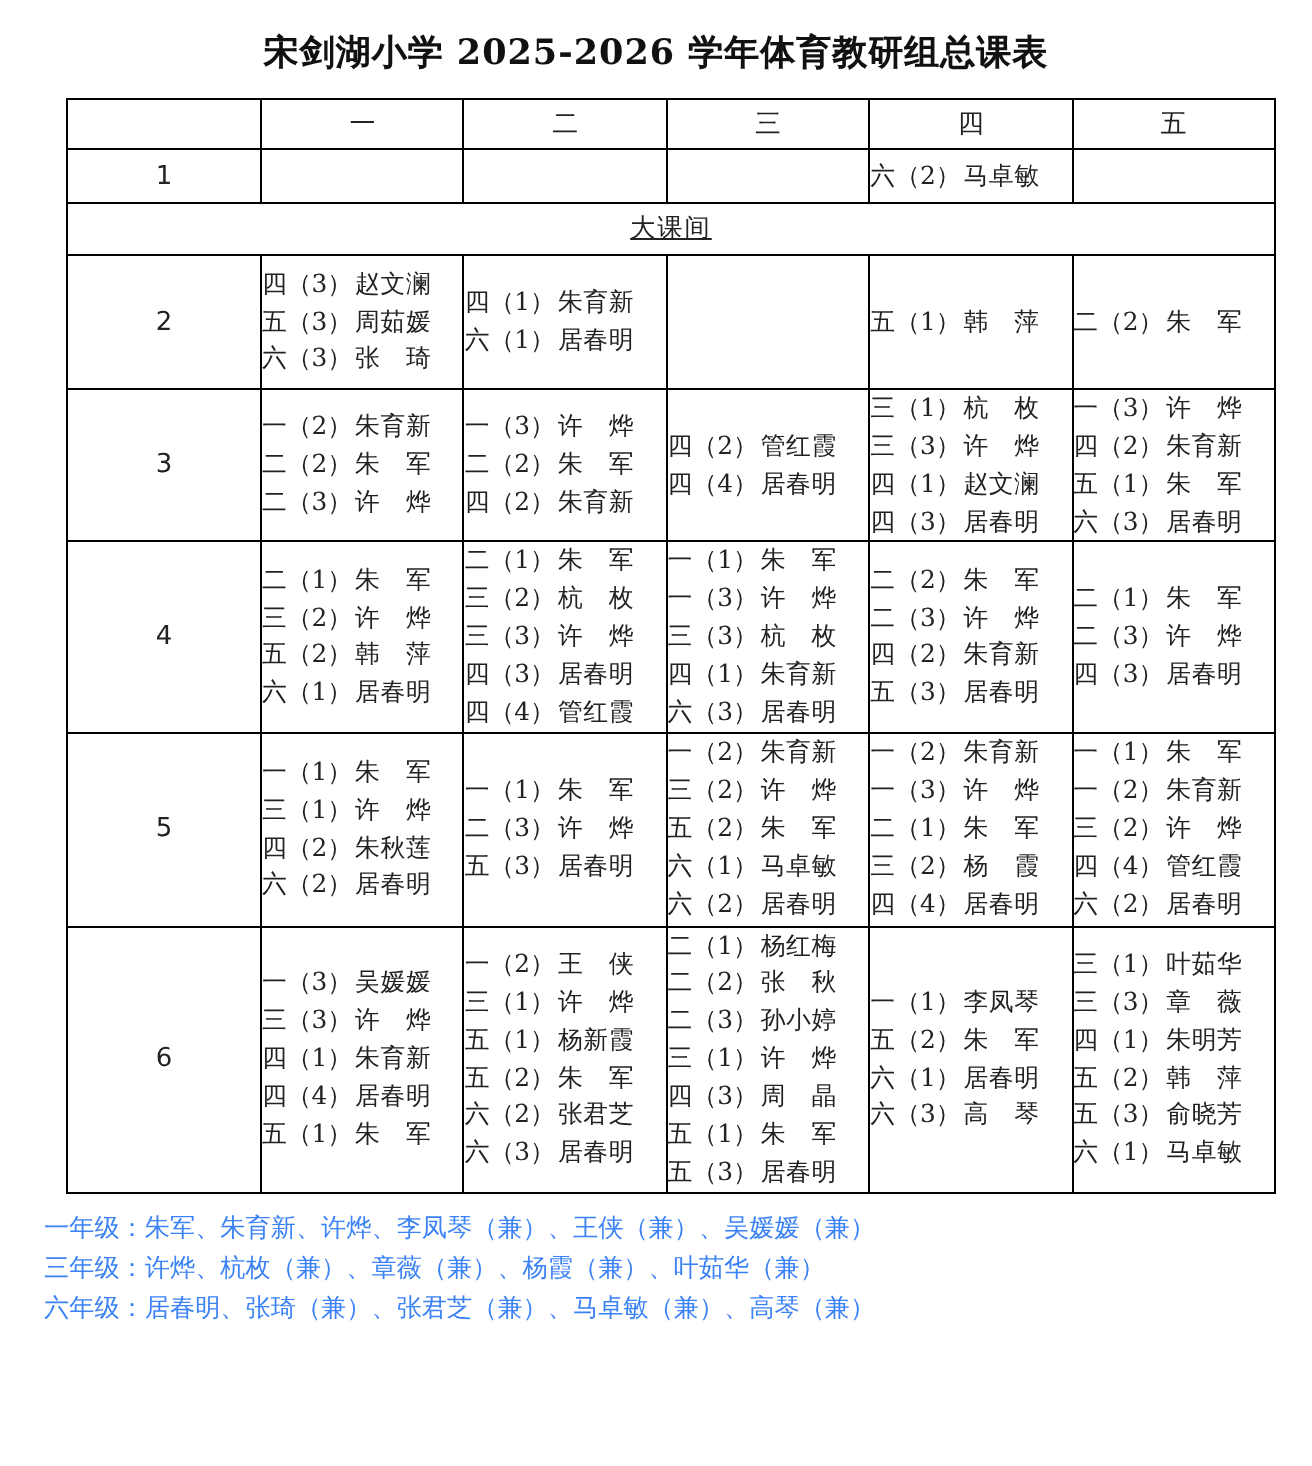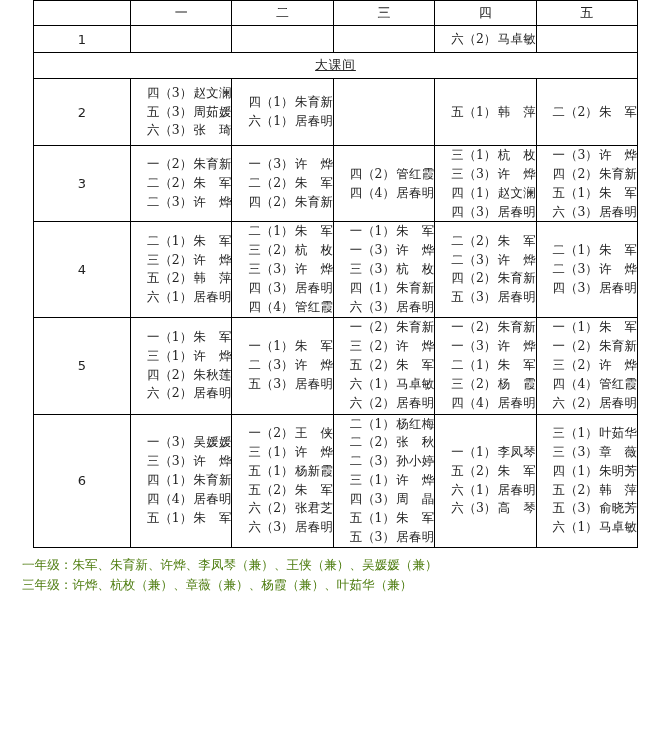--- a/index.html
+++ b/index.html
@@ -81,21 +81,21 @@
   }
 
   td.slot {
     padding: 4px 3px 5px 3px;
     vertical-align: middle;
   }
 
   .entries {
     display: flex;
     flex-direction: column;
-    align-items: flex-end;
+    align-items: flex-start;
     justify-content: center;
     gap: 0px;
   }
   .entry {
     display: flex;
     align-items: baseline;
     justify-content: flex-start;
     line-height: 1.52;
     white-space: nowrap;
     font-size: 12.4px;
@@ -124,30 +124,31 @@
   tr.r6 td { height: 113px; }
 
   
   .notes {
     padding: 7px 18px 0 22px;
     box-sizing: border-box;
   }
   .note-line {
     font-size: 12.6px;
     line-height: 1.62;
-    color: #4d7c0f;
+    color: #3b82f6;
     white-space: nowrap;
     font-family: "DejaVu Serif", "Liberation Serif", serif;
   }
 </style>
 </head>
 <body>
 
 <div class="page">
 
+  <div class="doc-title">宋剑湖小学 2025-2026 学年体育教研组总课表</div>
 
   <div class="table-wrap">
     <table class="schedule">
       <colgroup>
         <col class="c-period">
         <col class="c-day">
           <col class="c-day">
           <col class="c-day">
           <col class="c-day">
           <col class="c-day">
@@ -1011,15 +1012,16 @@
               </div>
             </td>
           </tr>
         </tbody>
     </table>
   </div>
 
   <div class="notes" id="notes-block">
       <div class="note-line">一年级：朱军、朱育新、许烨、李凤琴（兼）、王侠（兼）、吴媛媛（兼）</div>
       <div class="note-line">三年级：许烨、杭枚（兼）、章薇（兼）、杨霞（兼）、叶茹华（兼）</div>
+      <div class="note-line">六年级：居春明、张琦（兼）、张君芝（兼）、马卓敏（兼）、高琴（兼）</div>
     </div>
 
 </div>
 
 </body></html>

